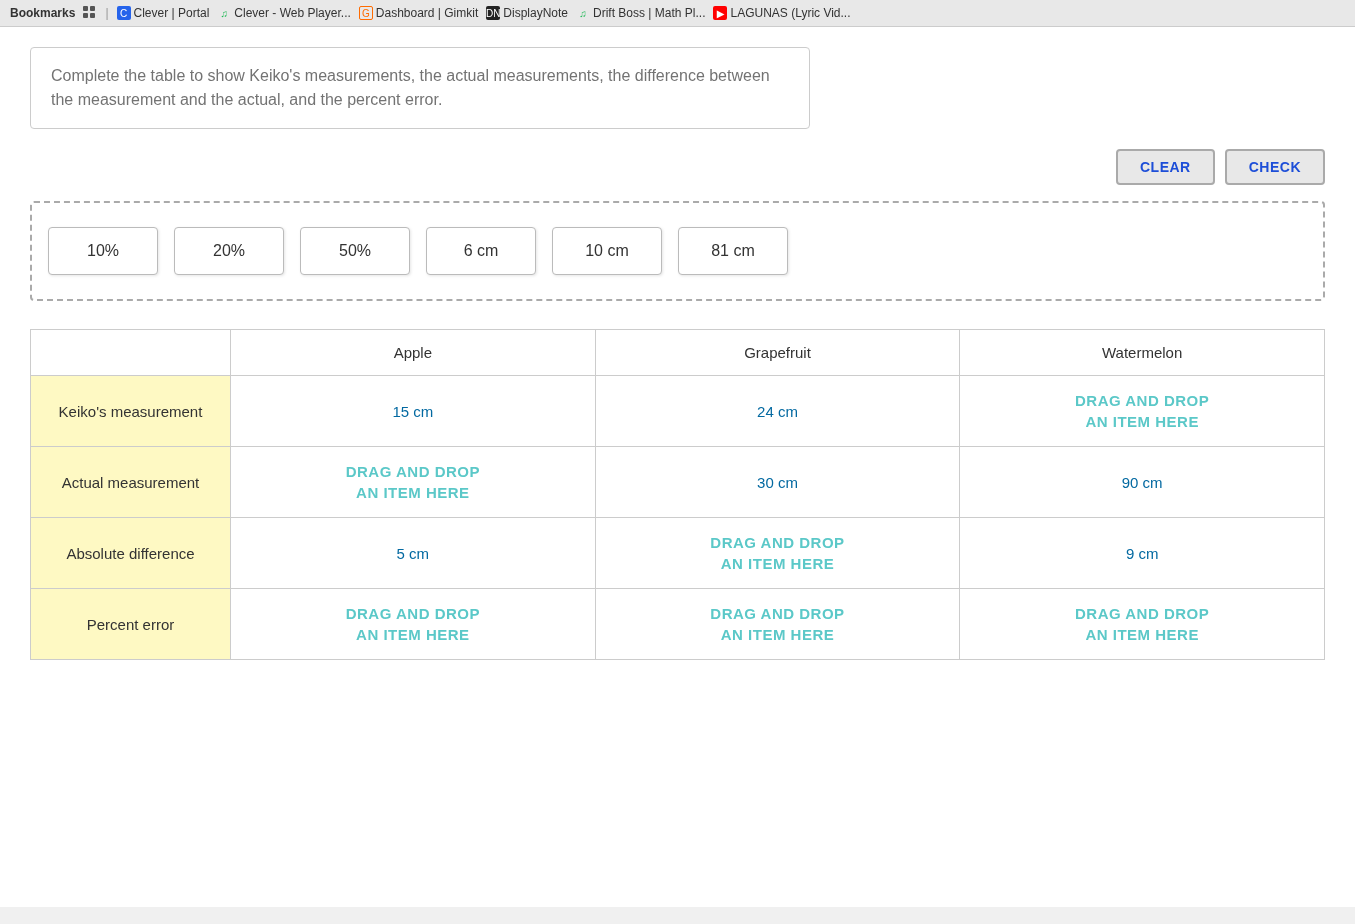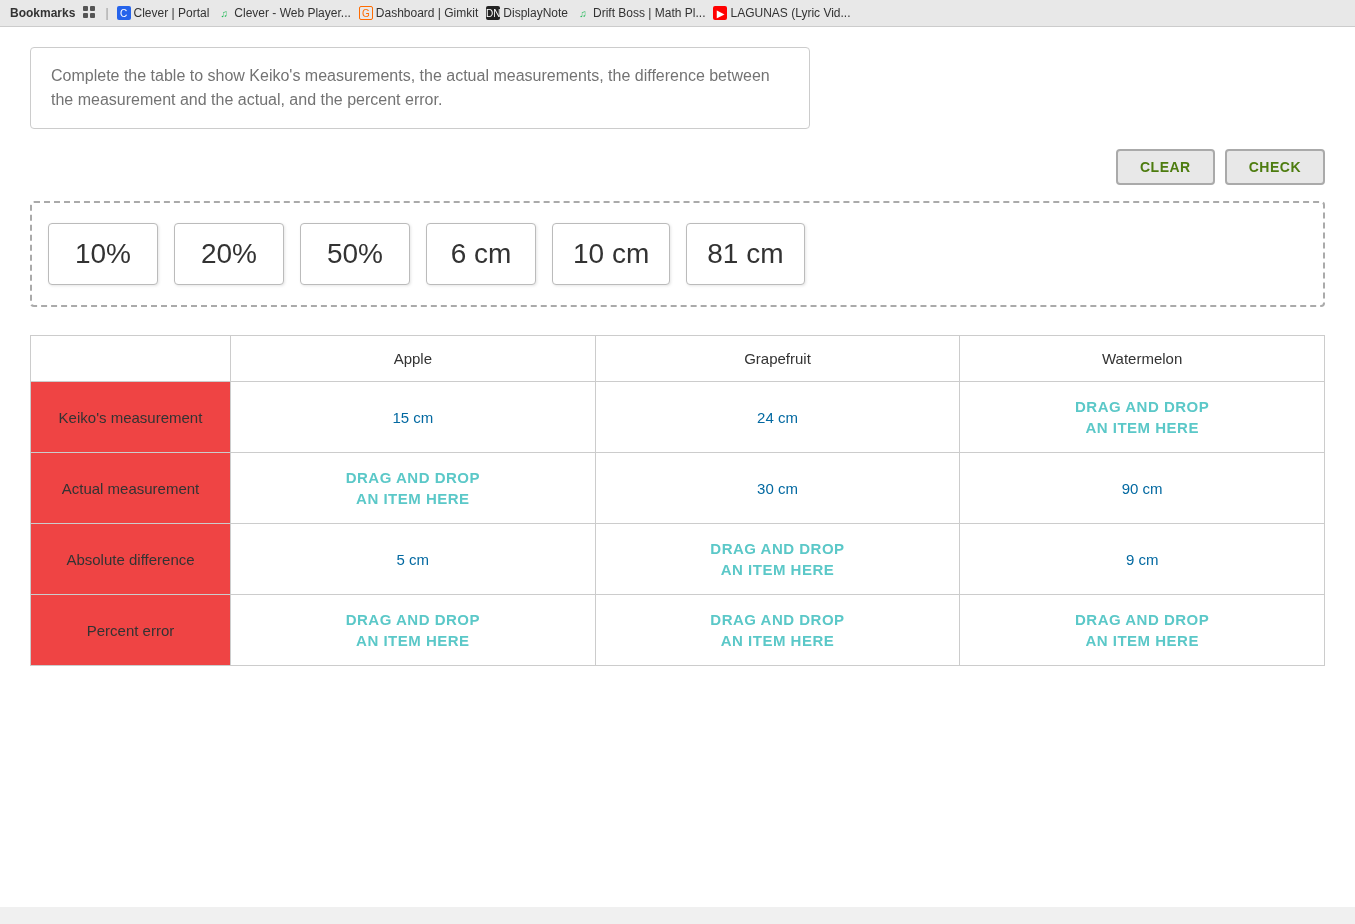--- a/index.html
+++ b/index.html
@@ -74,21 +74,21 @@
       margin-bottom: 16px;
     }
     .btn-clear, .btn-check {
       padding: 8px 22px;
       border: 2px solid #aaa;
       border-radius: 4px;
       background: #e8e8e8;
       font-size: 14px;
       font-weight: bold;
       cursor: pointer;
-      color: #4d7c0f;
+      color: #1d4ed8;
       letter-spacing: 0.5px;
     }
 
     
     .draggable-area {
       border: 2px dashed #aaa;
       border-radius: 4px;
       padding: 20px 16px;
       margin-bottom: 28px;
       display: flex;
@@ -96,21 +96,21 @@
       gap: 16px;
       align-items: center;
       min-height: 100px;
       background: white;
     }
     .drag-item {
       background: white;
       border: 1px solid #bbb;
       border-radius: 4px;
       padding: 14px 20px;
-      font-size: 28px;
+      font-size: 16px;
       color: #333;
       cursor: grab;
       min-width: 110px;
       text-align: center;
       box-shadow: 1px 1px 3px rgba(0,0,0,0.1);
     }
 
     
     .table-container {
       width: 100%;
@@ -123,21 +123,21 @@
     }
     .table-container td, .table-container th {
       border: 1px solid #ccc;
       padding: 14px 16px;
       text-align: center;
       font-size: 15px;
     }
 
     
     .row-label {
-      background: #ef4444;
+      background: #fef9c3;
       text-align: left;
       font-size: 14px;
       color: #333;
       width: 200px;
       border: 1px solid #ccc;
     }
 
     
     .col-header {
       background: white;

